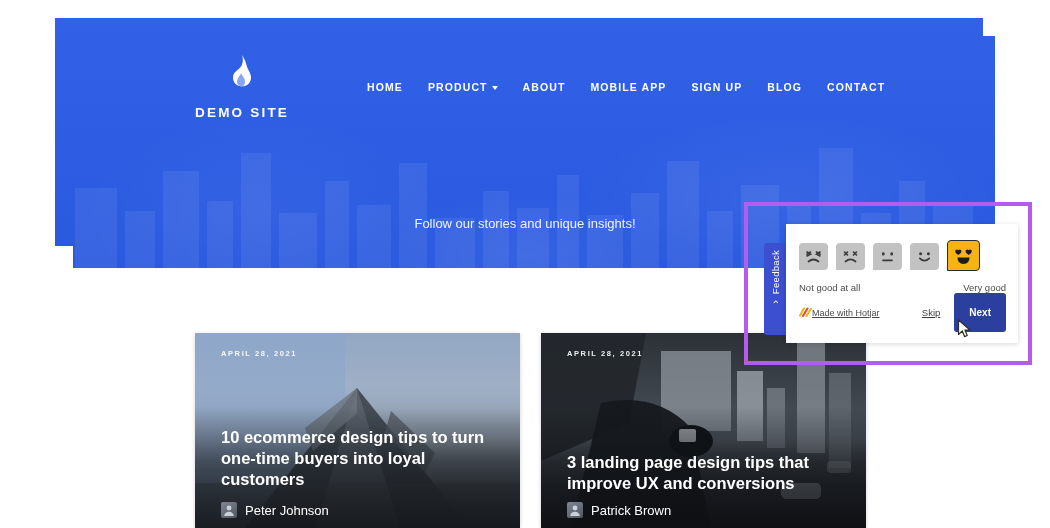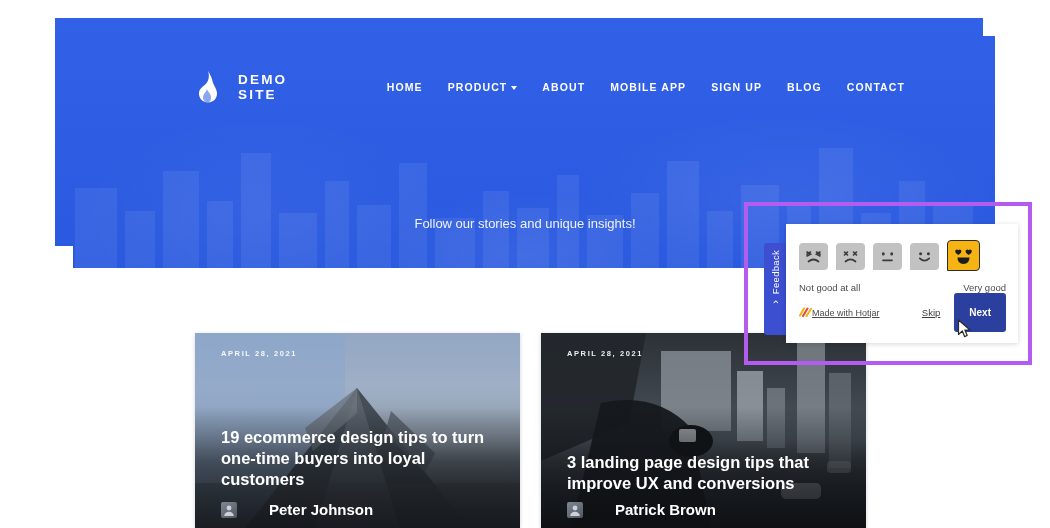--- a/index.html
+++ b/index.html
@@ -68,20 +68,21 @@
     height: 62px;
     display: flex;
     align-items: center;
     padding: 0 90px 0 140px;
     box-sizing: border-box;
   }
   .brand {
     display: flex;
     align-items: center;
     gap: 17px;
+    flex-direction: column;
   }
   .brand-logo {
     width: 34px;
     height: 34px;
     display: flex;
     align-items: center;
     justify-content: center;
   }
   .brand-name {
     color: #ffffff;
@@ -199,23 +200,22 @@
     border-radius: 2px;
     background: linear-gradient(145deg, #7e8794, #4f565f);
     display: flex;
     align-items: center;
     justify-content: center;
     overflow: hidden;
   }
   .avatar svg { opacity: 0.85; }
   .author-name {
     color: #ffffff;
-    font-size: 15px;
-    font-weight: 700;
-    margin-left: 24px;
+    font-size: 13px;
+    font-weight: 400;
   }
 
   
   .highlight-box {
     position: absolute;
     left: 744px;
     top: 202px;
     width: 288px;
     height: 163px;
     border: 4px solid #b45cf0;
@@ -433,21 +433,21 @@
     <svg class="card-art" viewBox="0 0 325 195" preserveAspectRatio="none">
       <path d="M0 0 H150 V195 H0 Z" fill="#8ba6cc" opacity="0.55"></path>
       <path d="M162 55 L275 195 L50 195 Z" fill="#3e454e" opacity="0.92"></path>
       <path d="M162 55 L205 195 L120 195 Z" fill="#5b636d" opacity="0.9"></path>
       <path d="M110 95 L162 55 L162 80 L118 118 Z" fill="#6d757f" opacity="0.8"></path>
       <path d="M196 78 L240 120 L230 140 L190 100 Z" fill="#565e68" opacity="0.8"></path>
       <path d="M0 150 L325 150 L325 195 L0 195 Z" fill="#4a515a" opacity="0.5"></path>
     </svg>
     <div class="card-shade"></div>
     <div class="card-date">APRIL 28, 2021</div>
-    <div class="card-title">19 ecommerce design tips to turn one-time buyers into loyal customers</div>
+    <div class="card-title">10 ecommerce design tips to turn one-time buyers into loyal customers</div>
     <div class="card-author">
       <span class="avatar">
         <svg width="12" height="12" viewBox="0 0 12 12">
           <circle cx="6" cy="4" r="2.4" fill="#dfe3e8"></circle>
           <path d="M1.2 12c0-2.7 2.1-4.3 4.8-4.3s4.8 1.6 4.8 4.3z" fill="#dfe3e8"></path>
         </svg>
       </span>
       <span class="author-name">Peter Johnson</span>
     </div>
   </div>

